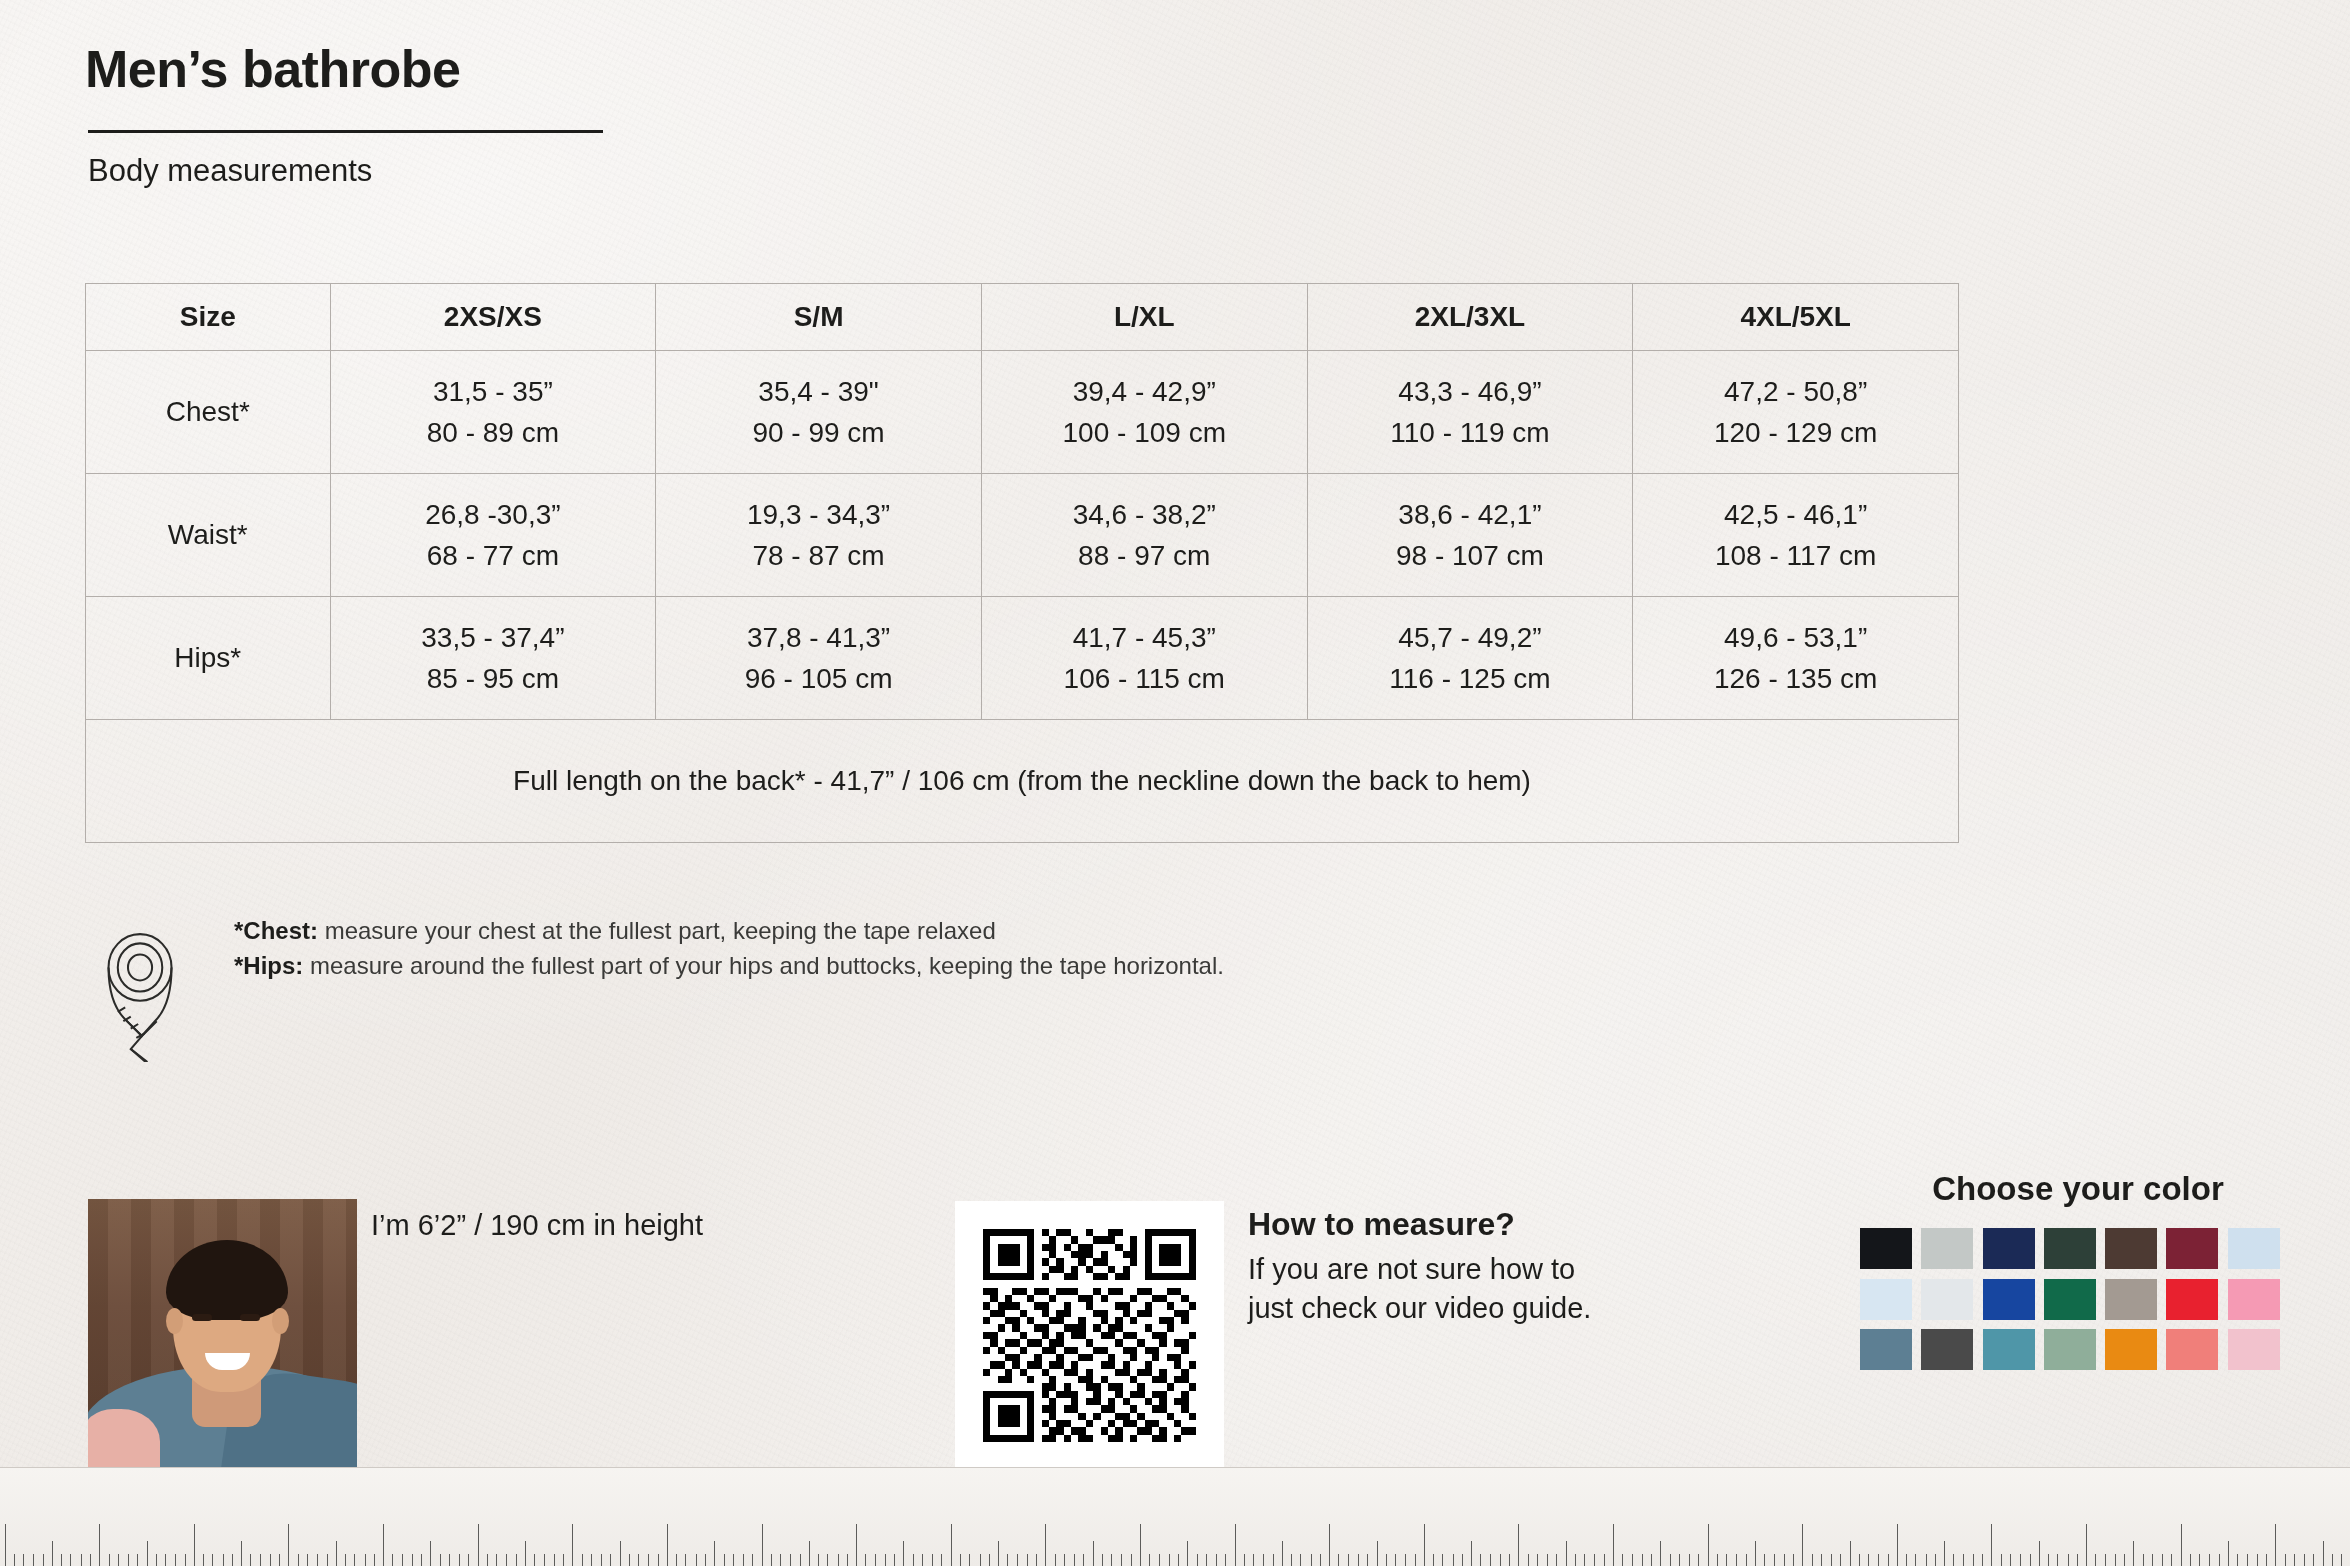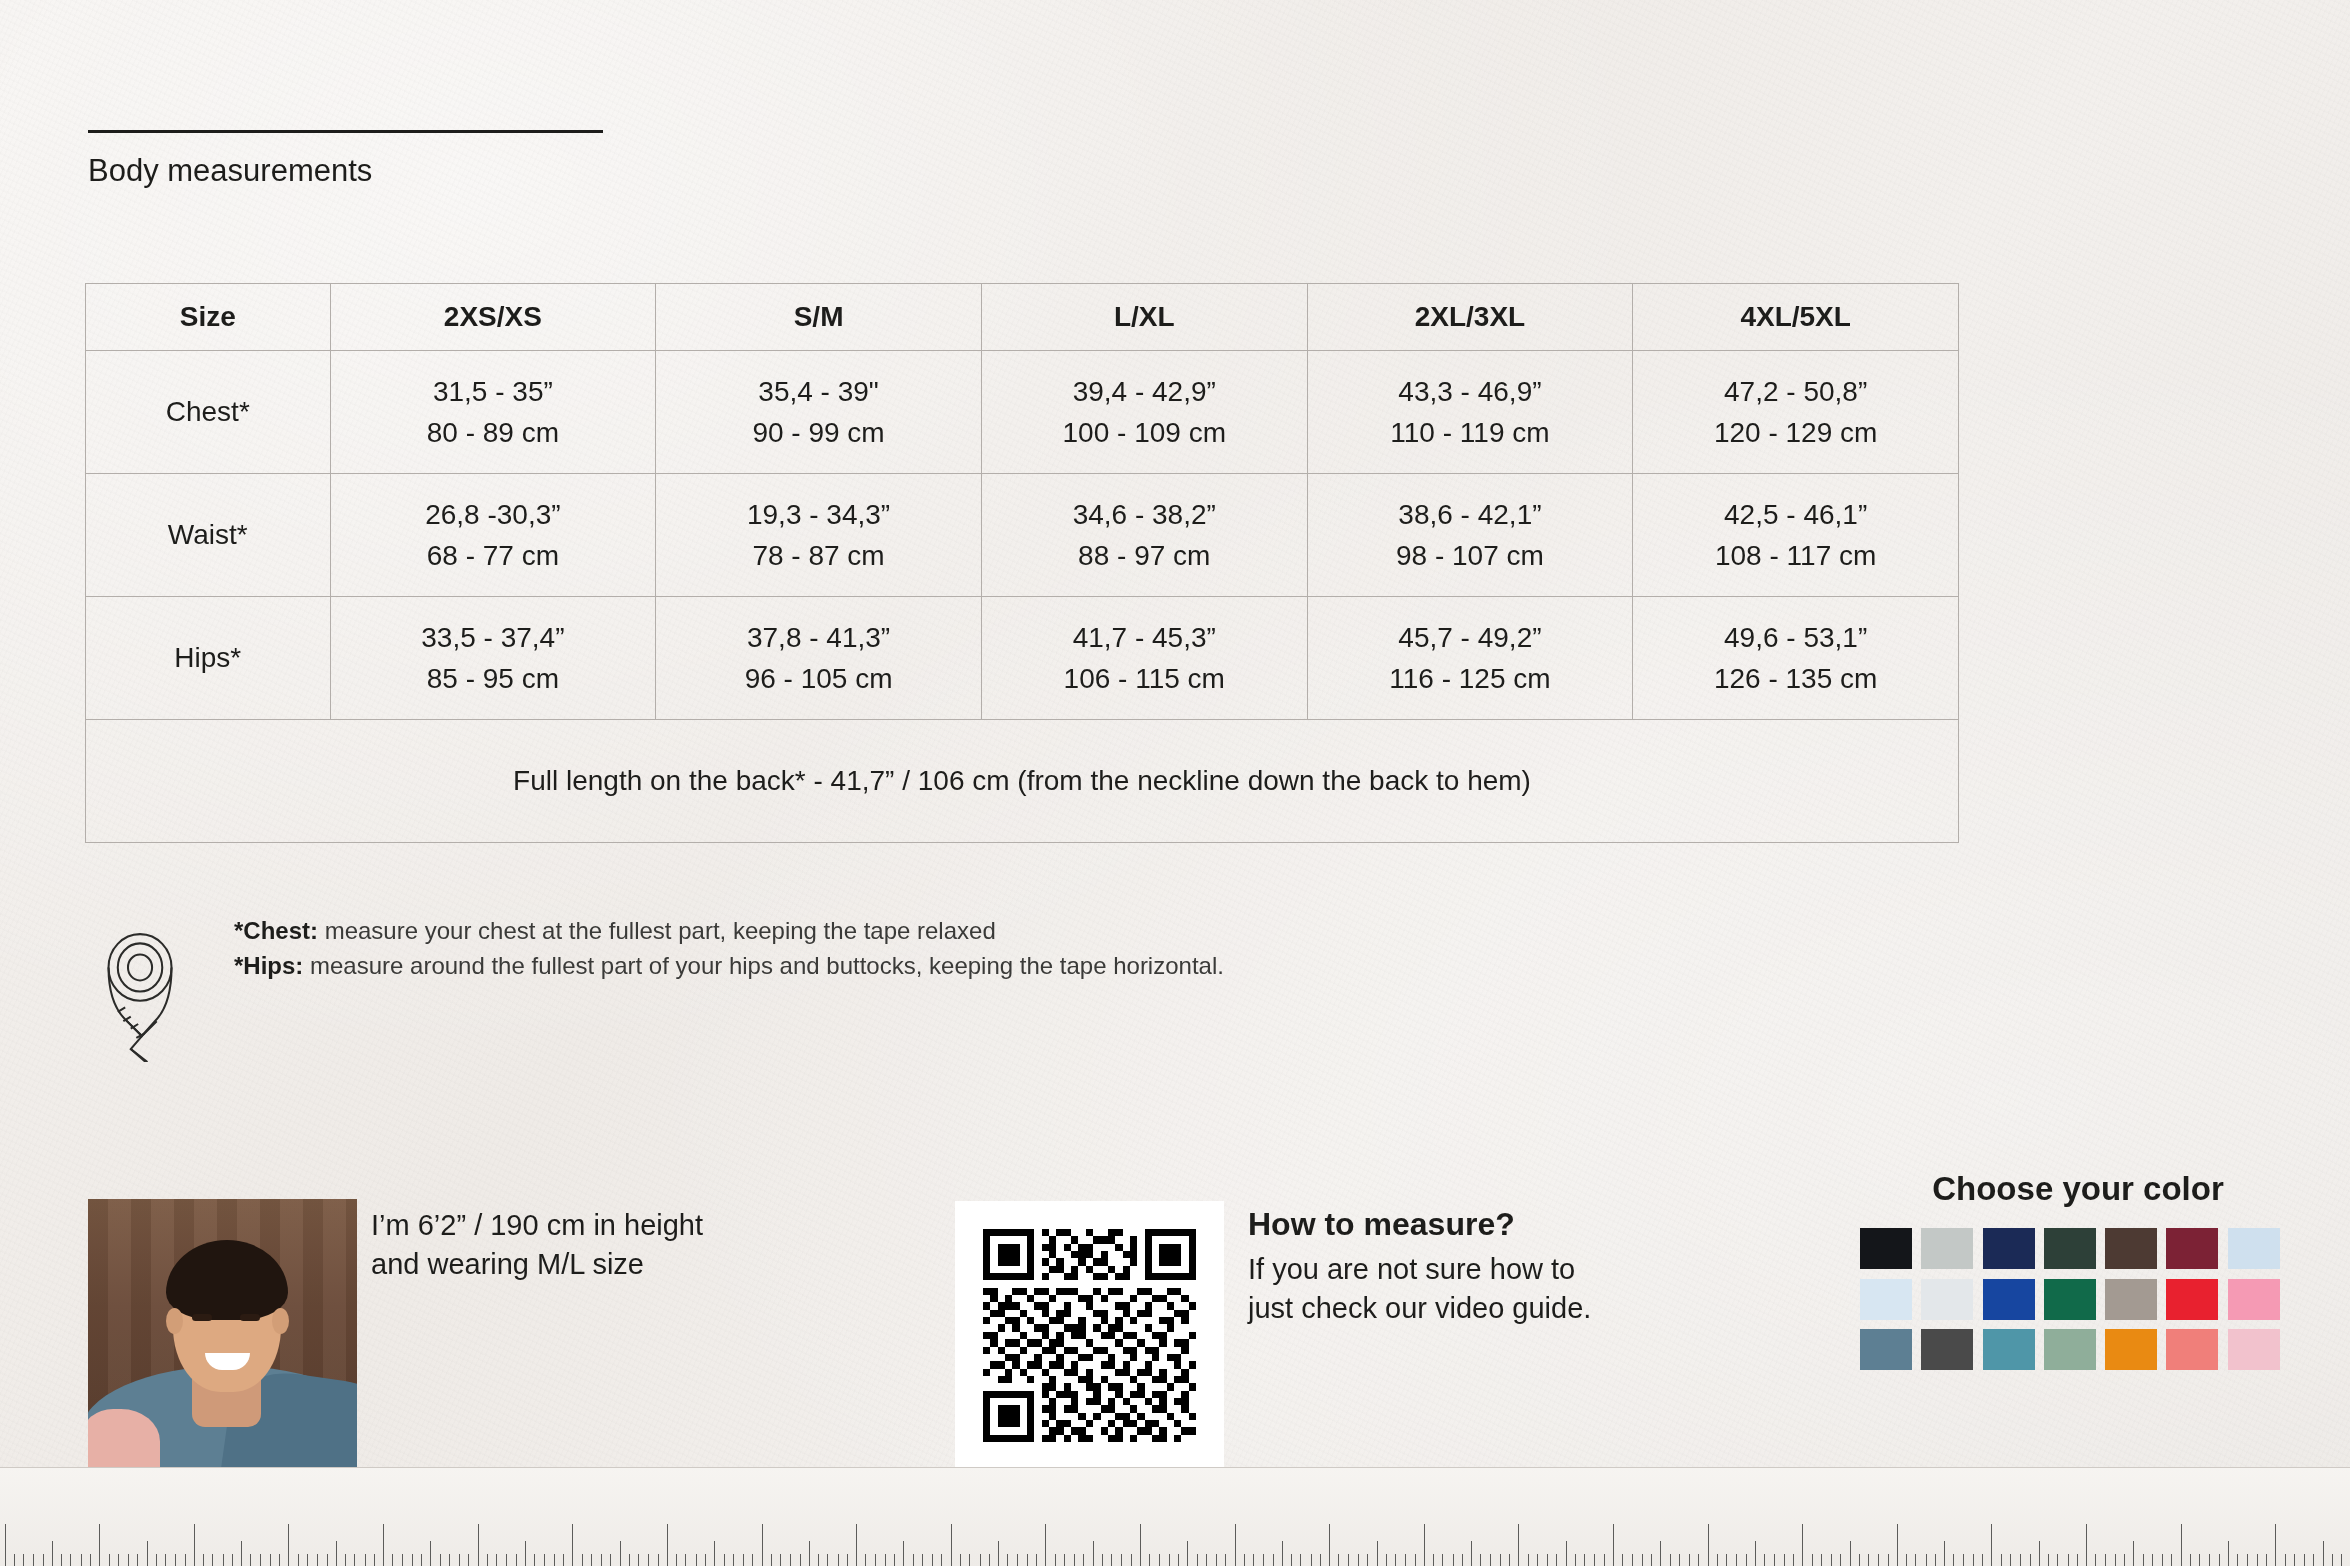--- a/index.html
+++ b/index.html
@@ -191,20 +191,21 @@
   }
   .ruler .ticks { position: absolute; inset: 0; }
   .tick { position: absolute; bottom: 0; width: 0.9px; background: #5c5c5a; }
 </style>
 </head>
 <body>
 
 <div class="page">
   <div class="texture"></div>
 
+  <div class="title">Men’s bathrobe</div>
   <div class="title-rule"></div>
   <div class="subtitle">Body measurements</div>
 
 
   <table class="sizetable">
     <colgroup>
       <col class="col-head">
         <col class="col-size">
         <col class="col-size">
         <col class="col-size">
@@ -327,21 +328,20 @@
       <div class="hair"></div>
     <div class="ear-l"></div>
       <div class="ear-r"></div>
     <div class="eye-l"></div>
       <div class="eye-r"></div>
       <div class="smile"></div>
   </div>
 
   <div class="pasha">
     <p>I’m 6’2” / 190 cm in height</p>
-    <p>and wearing M/L size</p>
   </div>
 
   <div class="qr">
     <svg width="213" height="213" viewBox="0 0 29 29" shape-rendering="crispEdges">
       <rect width="29" height="29" fill="#ffffff"></rect>
       <g fill="#000000">
         <rect x="0" y="0" width="7" height="1"></rect>
           <rect x="0" y="6" width="7" height="1"></rect>
         <rect x="0" y="0" width="1" height="7"></rect>
           <rect x="6" y="0" width="1" height="7"></rect>

